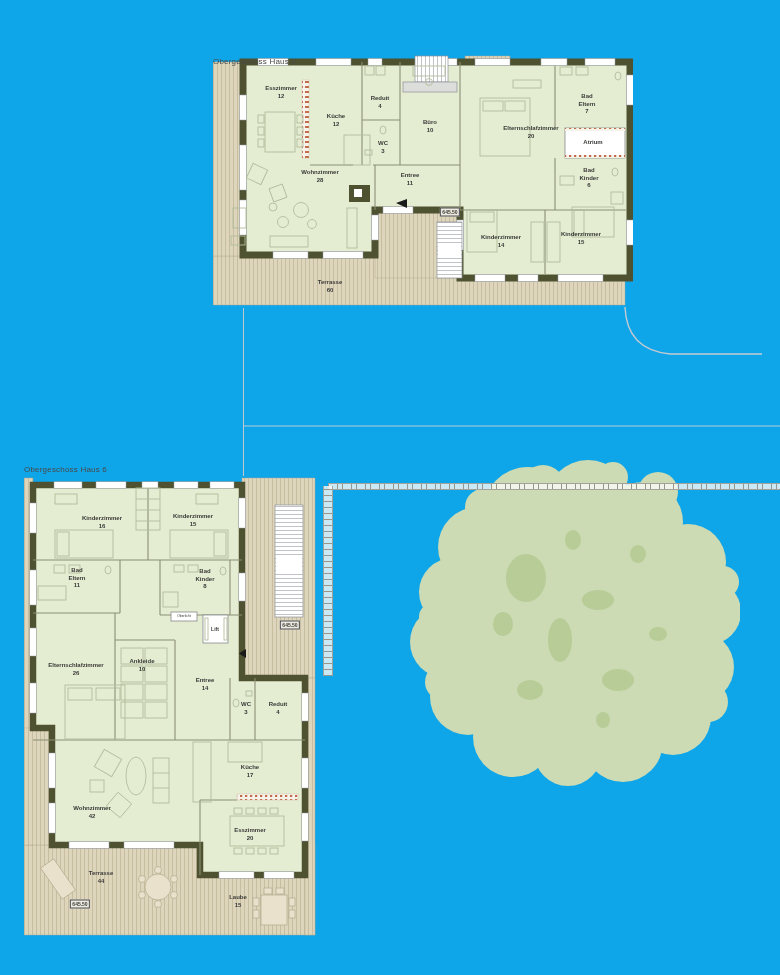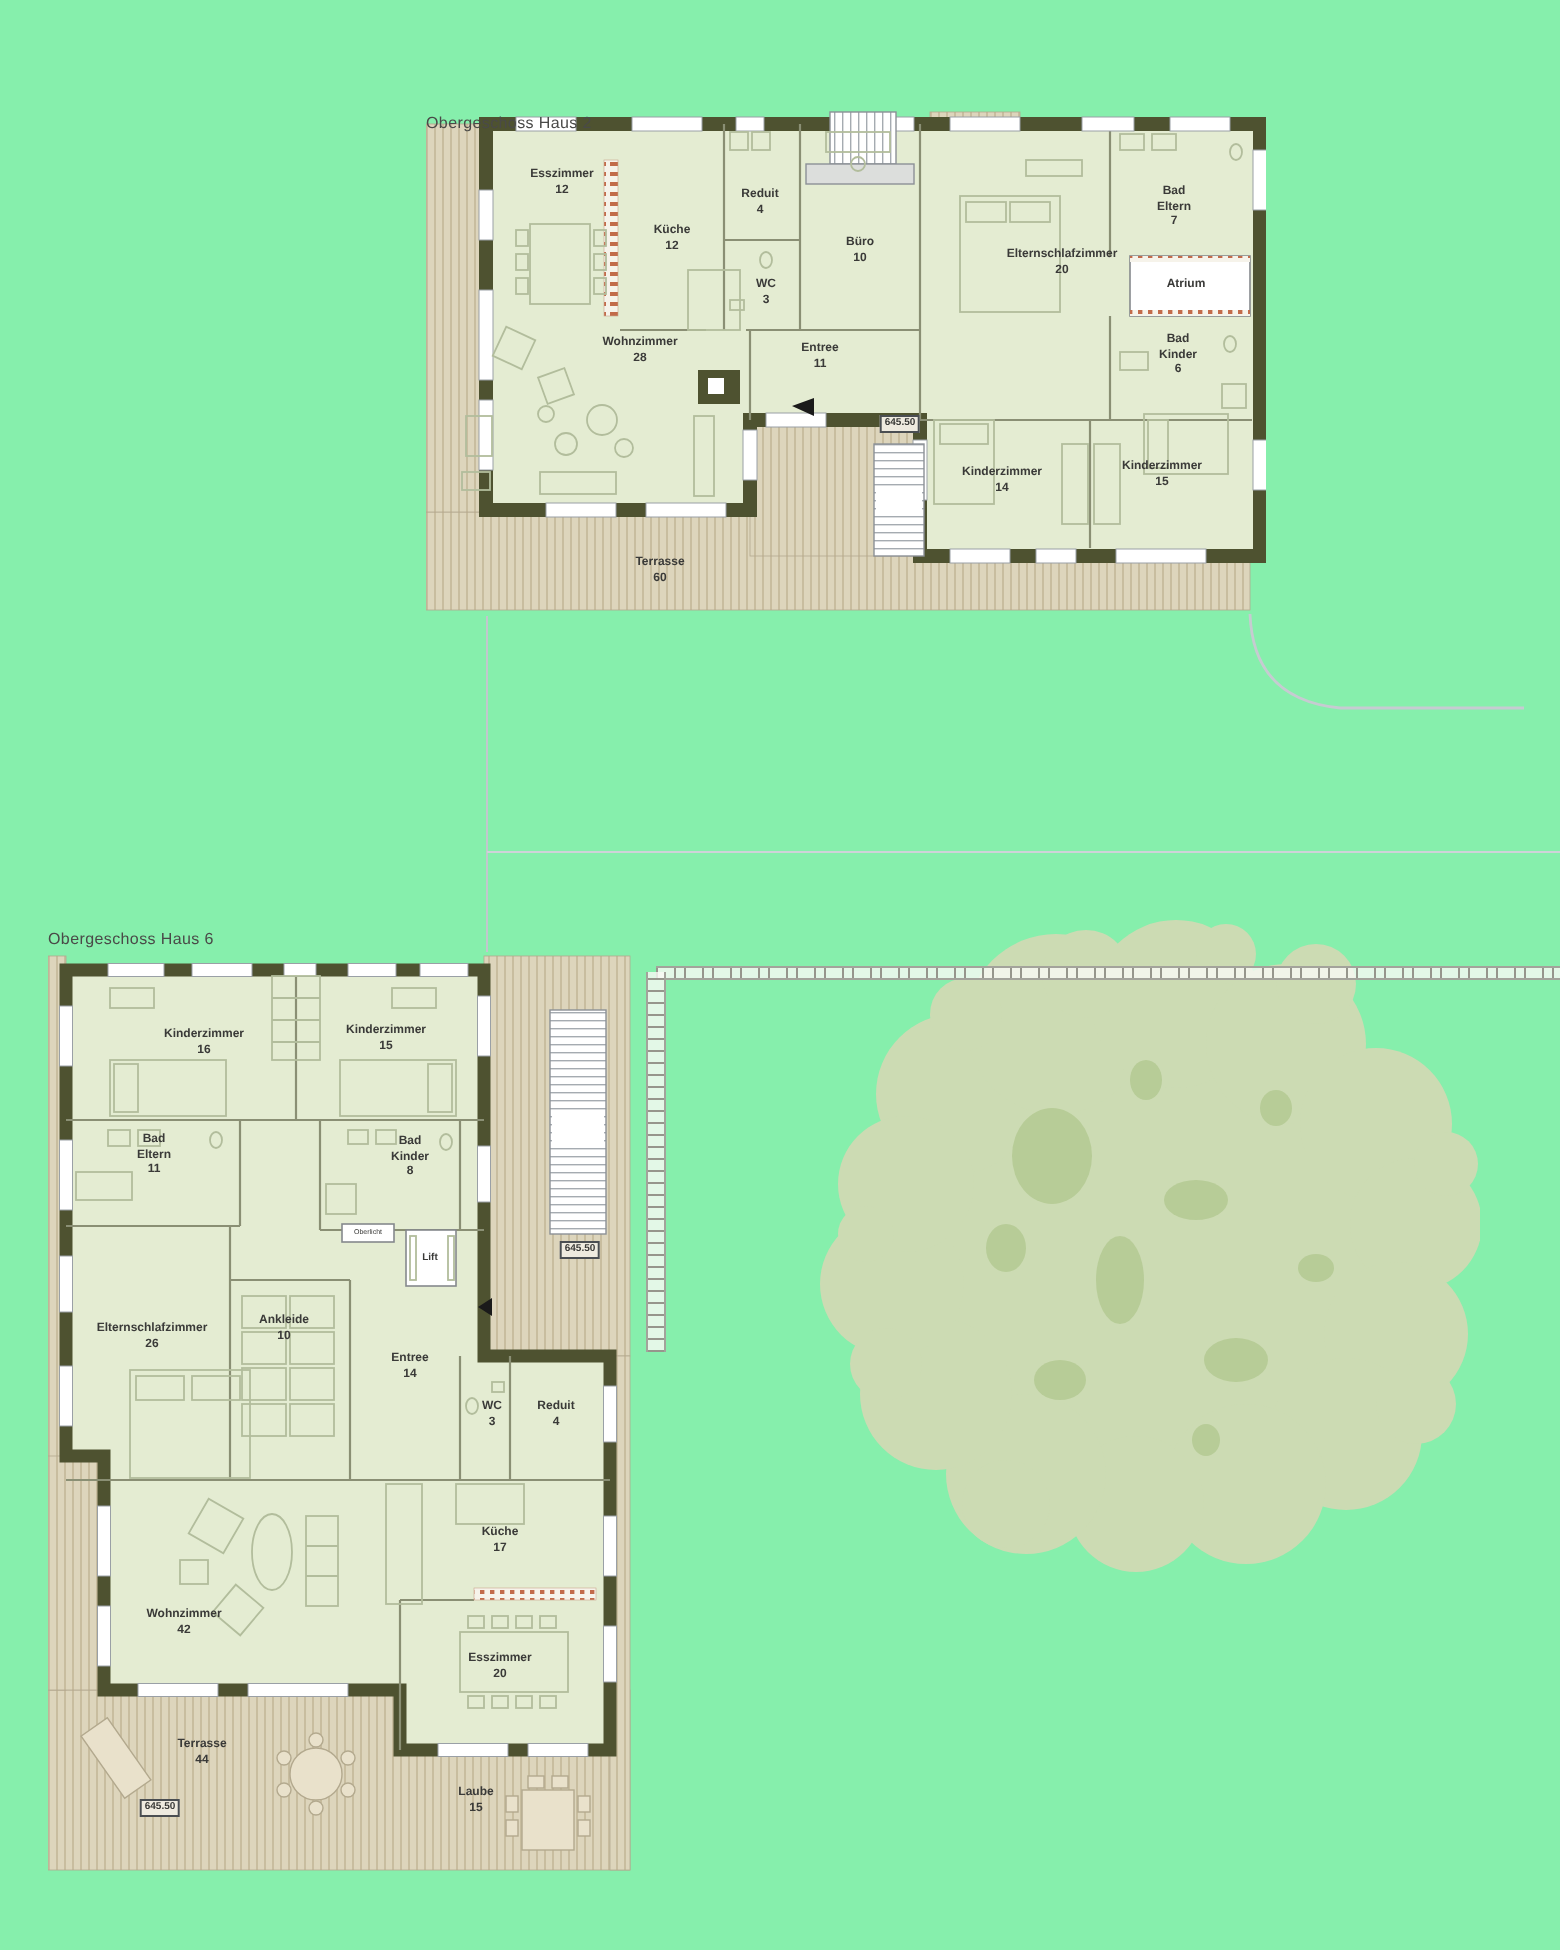--- a/index.html
+++ b/index.html
@@ -1,16 +1,16 @@
 <!DOCTYPE html>
 <html style="--wall: #4e5230; --room_fill: #e4ecd2; --deck_fill: #ddd5bc; --deck_stripe: #c8bd9f; --partition: #8a8f74; --furniture_line: #b2bd9c; --window_frame: #9aa0a6; --glazing_red: #c26b4a; --tree_fill: #ccdbb3; --tree_patch: #b7cc97; --label_text: #3a3a38; --site_line: #c6cbd1;"><head>
 <meta charset="utf-8">
 <style>
   html,body{margin:0;padding:0;background:#fff;}
-  .page{position:relative;width:780px;height:975px;background:#86efac;overflow:hidden;
+  .page{position:relative;width:780px;height:975px;background:#0ea5e9;overflow:hidden;
         font-family:"Liberation Sans",sans-serif;}
   .plan{position:absolute;}
   .plan svg.draw{position:absolute;left:0;top:0;}
   .plan-title{position:absolute;left:0;top:0;font:400 8px "Liberation Sans",sans-serif;
         color:#4a4a48;letter-spacing:.2px;white-space:nowrap;z-index:6;}
   .labels{position:absolute;inset:0;z-index:5;}
   .lbl{position:absolute;transform:translate(-50%,-50%);
        font:700 6px/1.25 "Liberation Sans",sans-serif;color:var(--label_text,#3a3a38);
        text-align:center;white-space:nowrap;}
   .lbl.marker{font-size:5px;border:0.5px solid #4a4e52;background:#eeeadf;padding:0 1.5px;line-height:1.4;}

